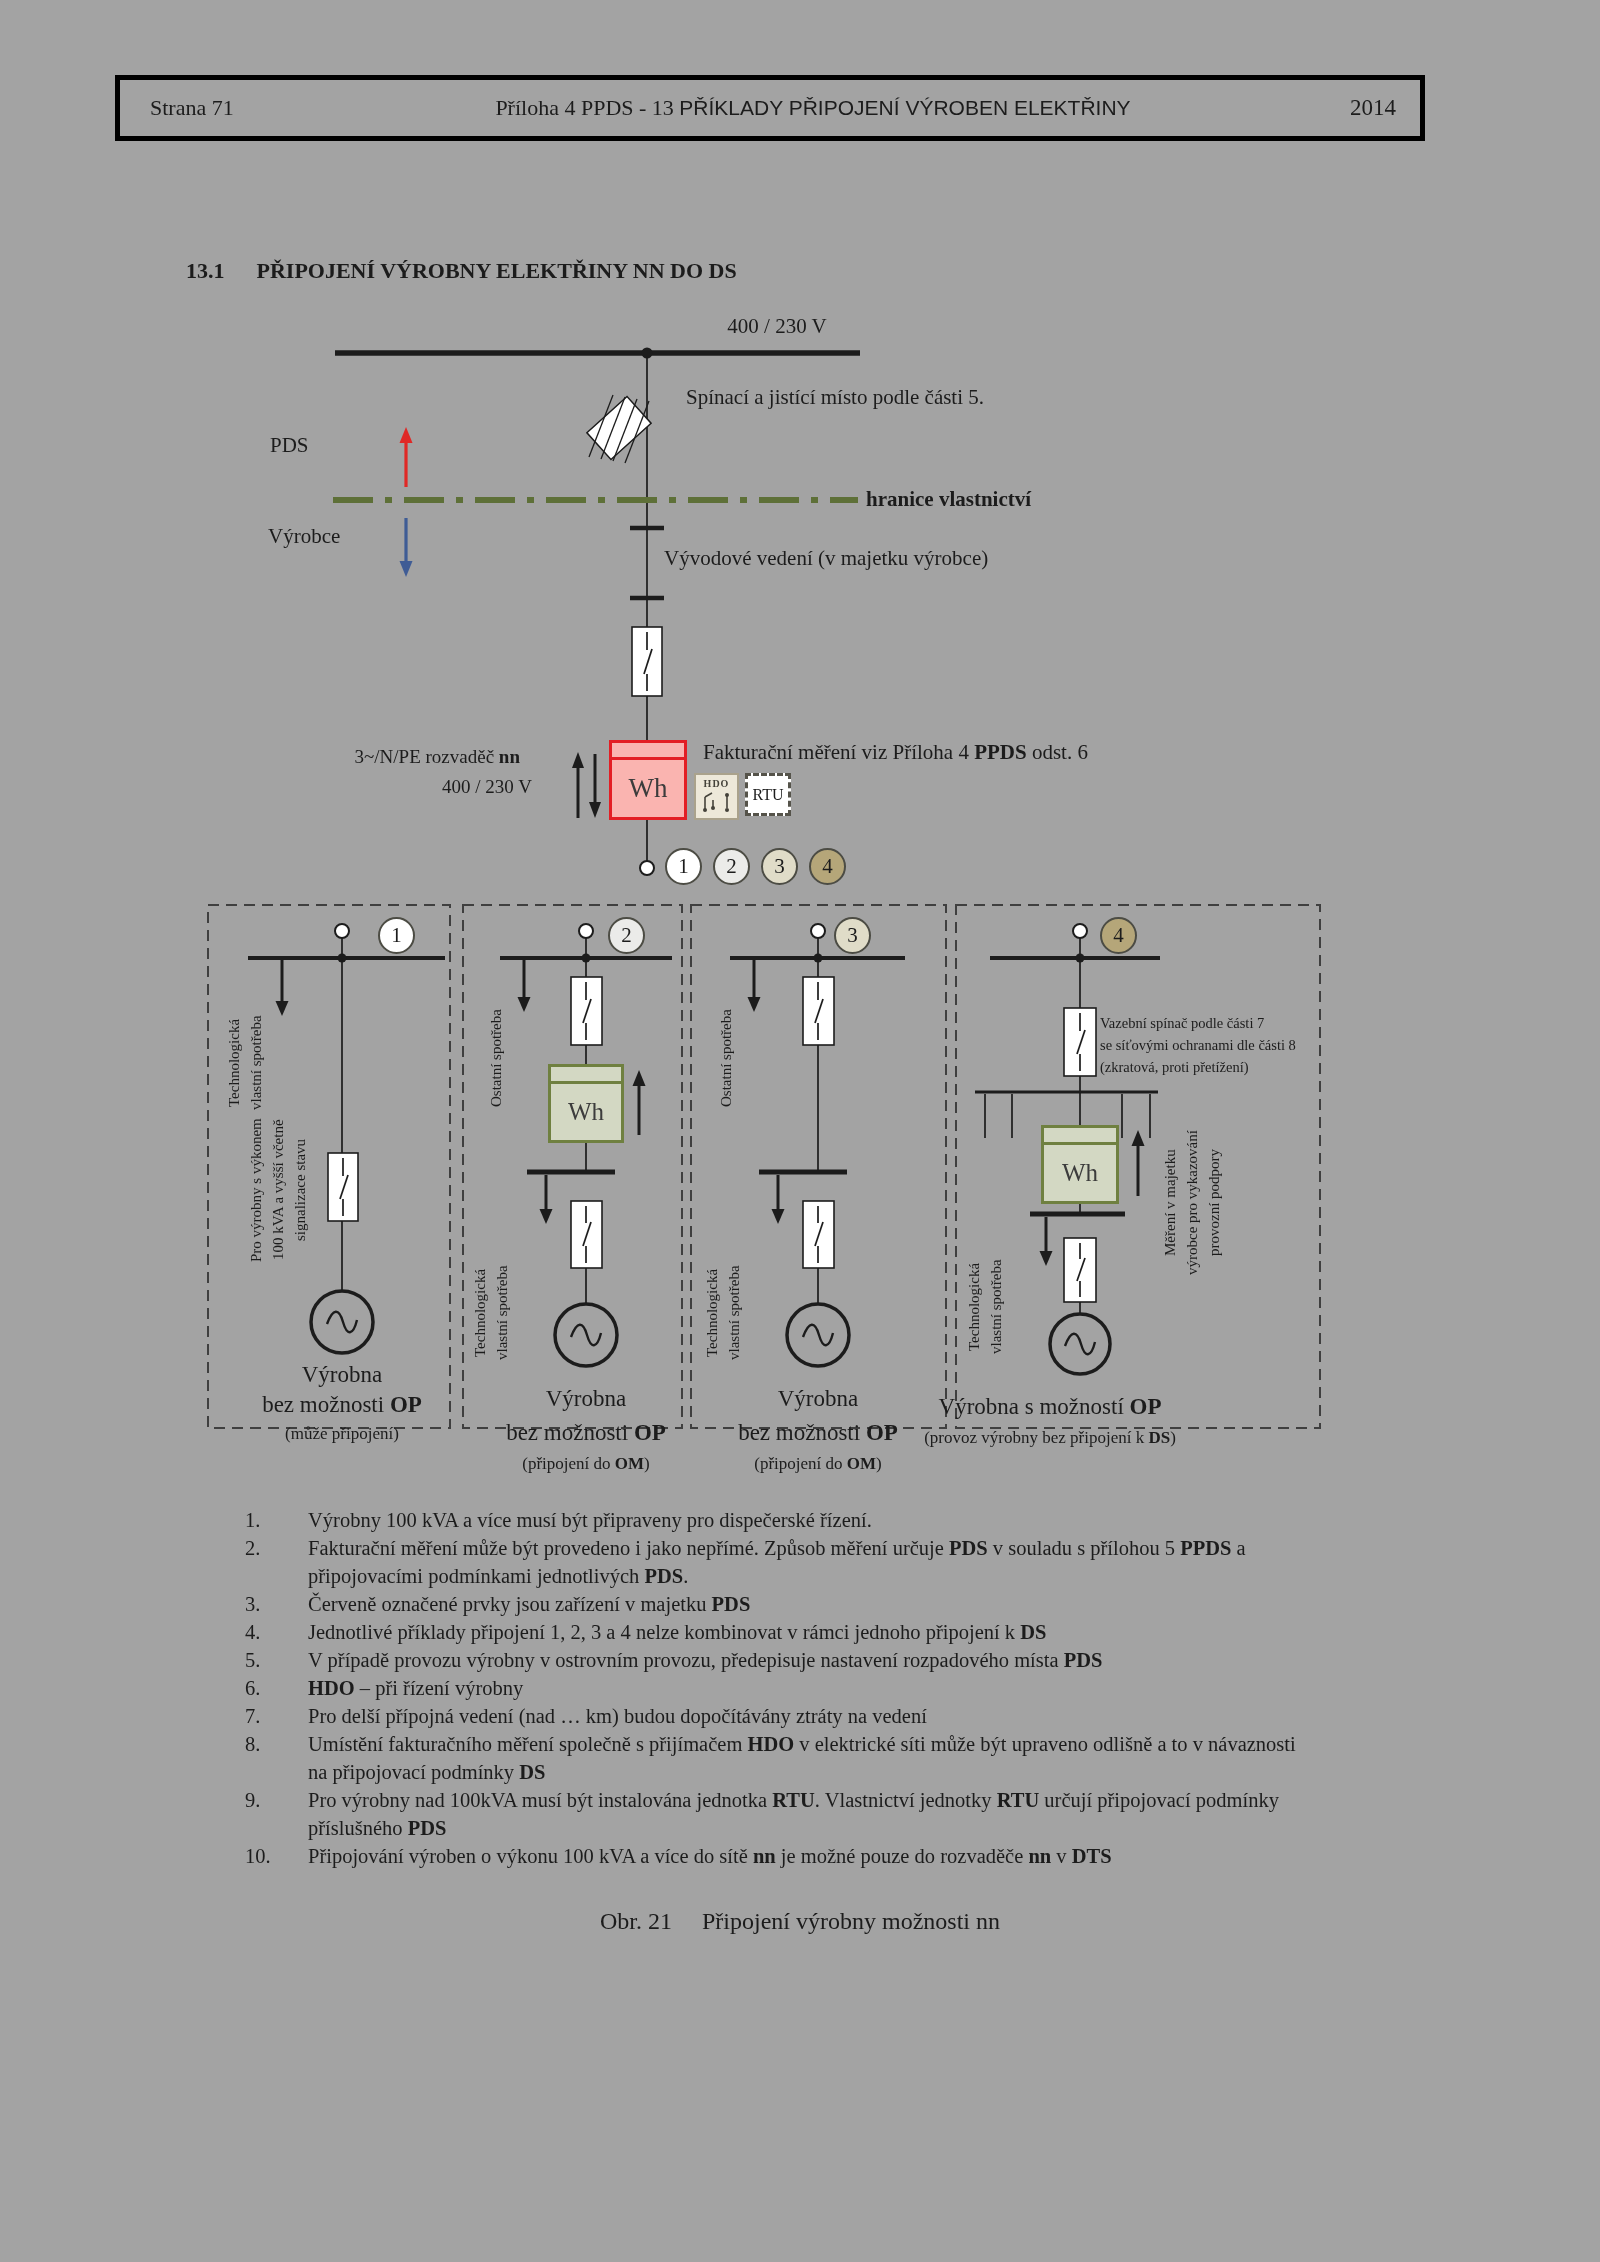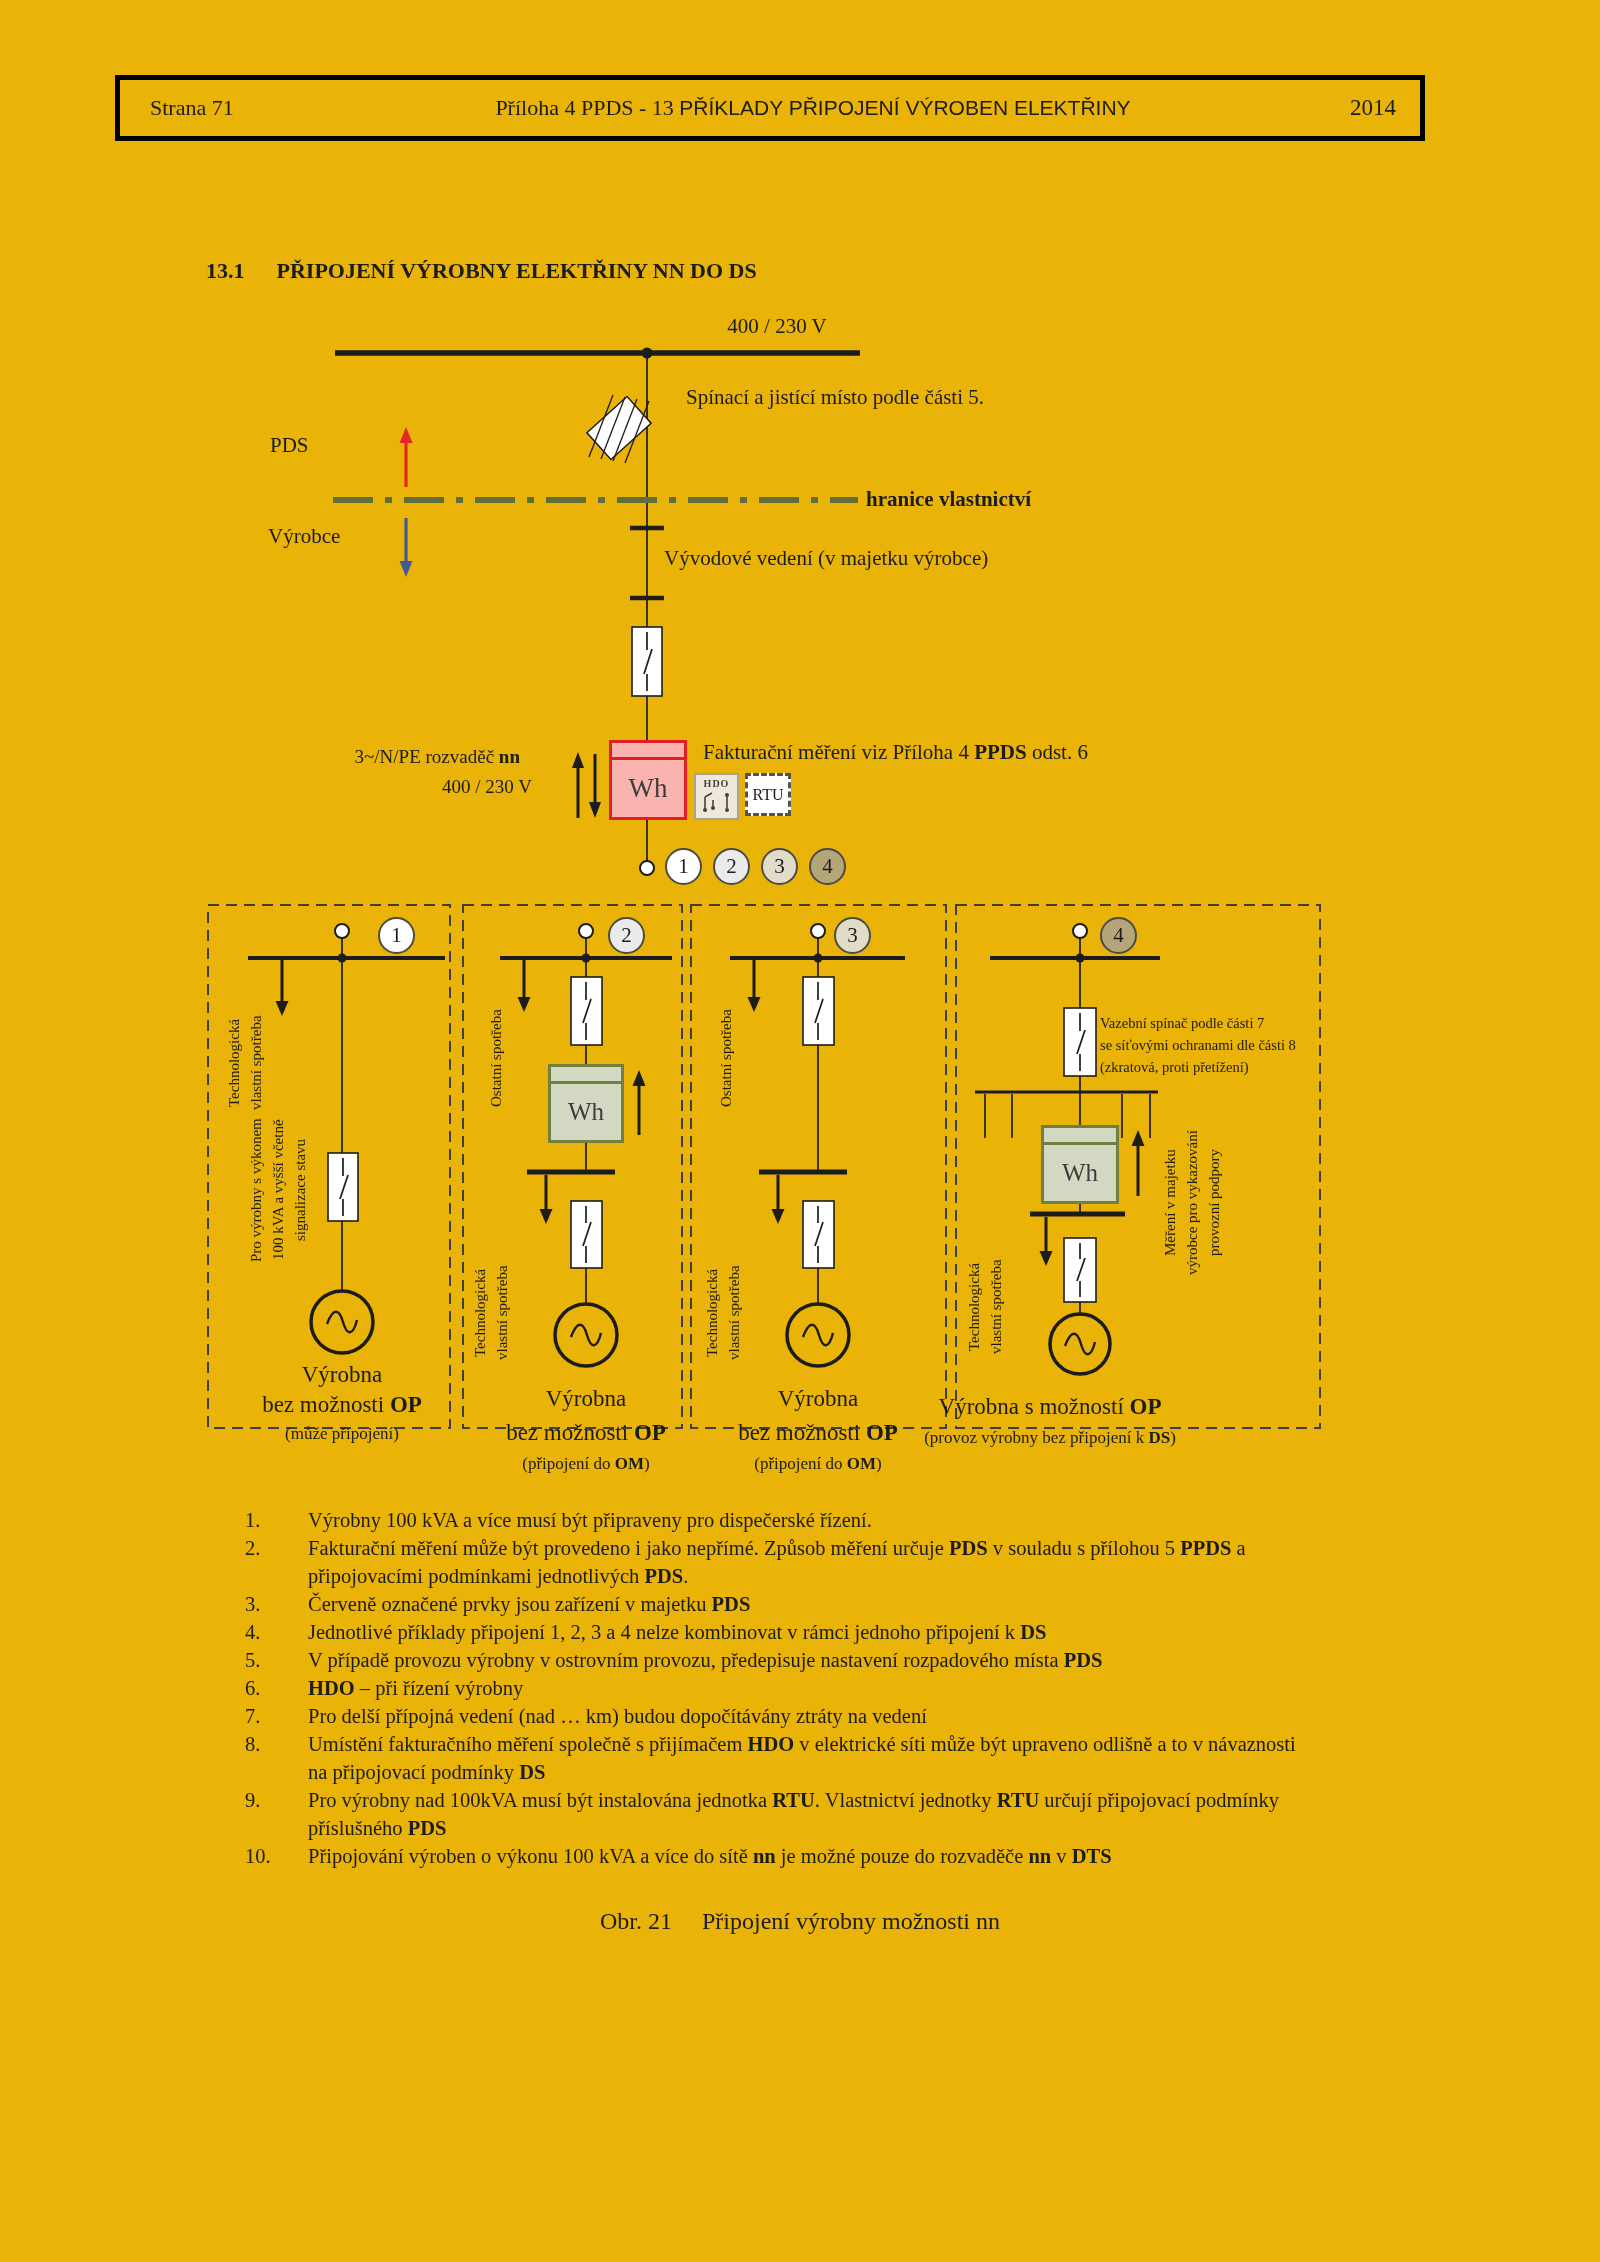--- a/index.html
+++ b/index.html
@@ -1,40 +1,40 @@
 <!DOCTYPE html>
 <html style="--ink: #1c1c1c; --red: #e31e24; --red-fill: #fab4b0; --green: #6f8040; --green-fill: #d3d8c3; --olive: #5e7038; --hdo-fill: #ede8d9; --hdo-border: #aaa28c; --arrow-red: #e02826; --arrow-blue: #3f5c95; --circle2: #ebebe9; --circle3: #e0dcc8; --circle4: #b5a679;"><head>
 <meta charset="utf-8">
 <style>
   * { margin:0; padding:0; box-sizing:border-box; }
   html,body { background:#ffffff; }
   #canvas {
     position:relative; width:1600px; height:2262px; margin:0 auto;
-    background:#eab308; overflow:hidden;
+    background:#a3a3a3; overflow:hidden;
     font-family:"Liberation Serif", serif; color:var(--ink);
   }
   .abs { position:absolute; }
   .sans { font-family:"Liberation Sans", sans-serif; }
   .center { text-align:center; }
 
   
   #header-box {
     left:115px; top:75px; width:1310px; height:66px;
     border:5px solid #000; display:flex; align-items:center;
     padding:0 24px 0 30px; font-size:22px;
   }
   #header-box .hleft { width:190px; }
   #header-box .hmid  { flex:1; text-align:center; }
   #header-box .hmid .sans { font-size:21px; }
   #header-box .hright{ width:110px; text-align:right; font-size:23px; }
 
   
   #section-heading { left:186px; top:188px; font-size:33px; font-weight:bold; }
   #section-heading .num { margin-right:28px; }
-  #subsection-heading { left:186px; top:258px; font-size:22px; font-weight:bold;margin-left:20px; }
+  #subsection-heading { left:186px; top:258px; font-size:22px; font-weight:bold; }
   #subsection-heading .num { margin-right:32px; }
 
   
   .dlabel { font-size:21px; }
   .dlabel-sm { font-size:19px; }
   .bold { font-weight:bold; }
 
   
   .meter { border:3px solid var(--red); background:var(--red-fill);
            display:flex; flex-direction:column; }

